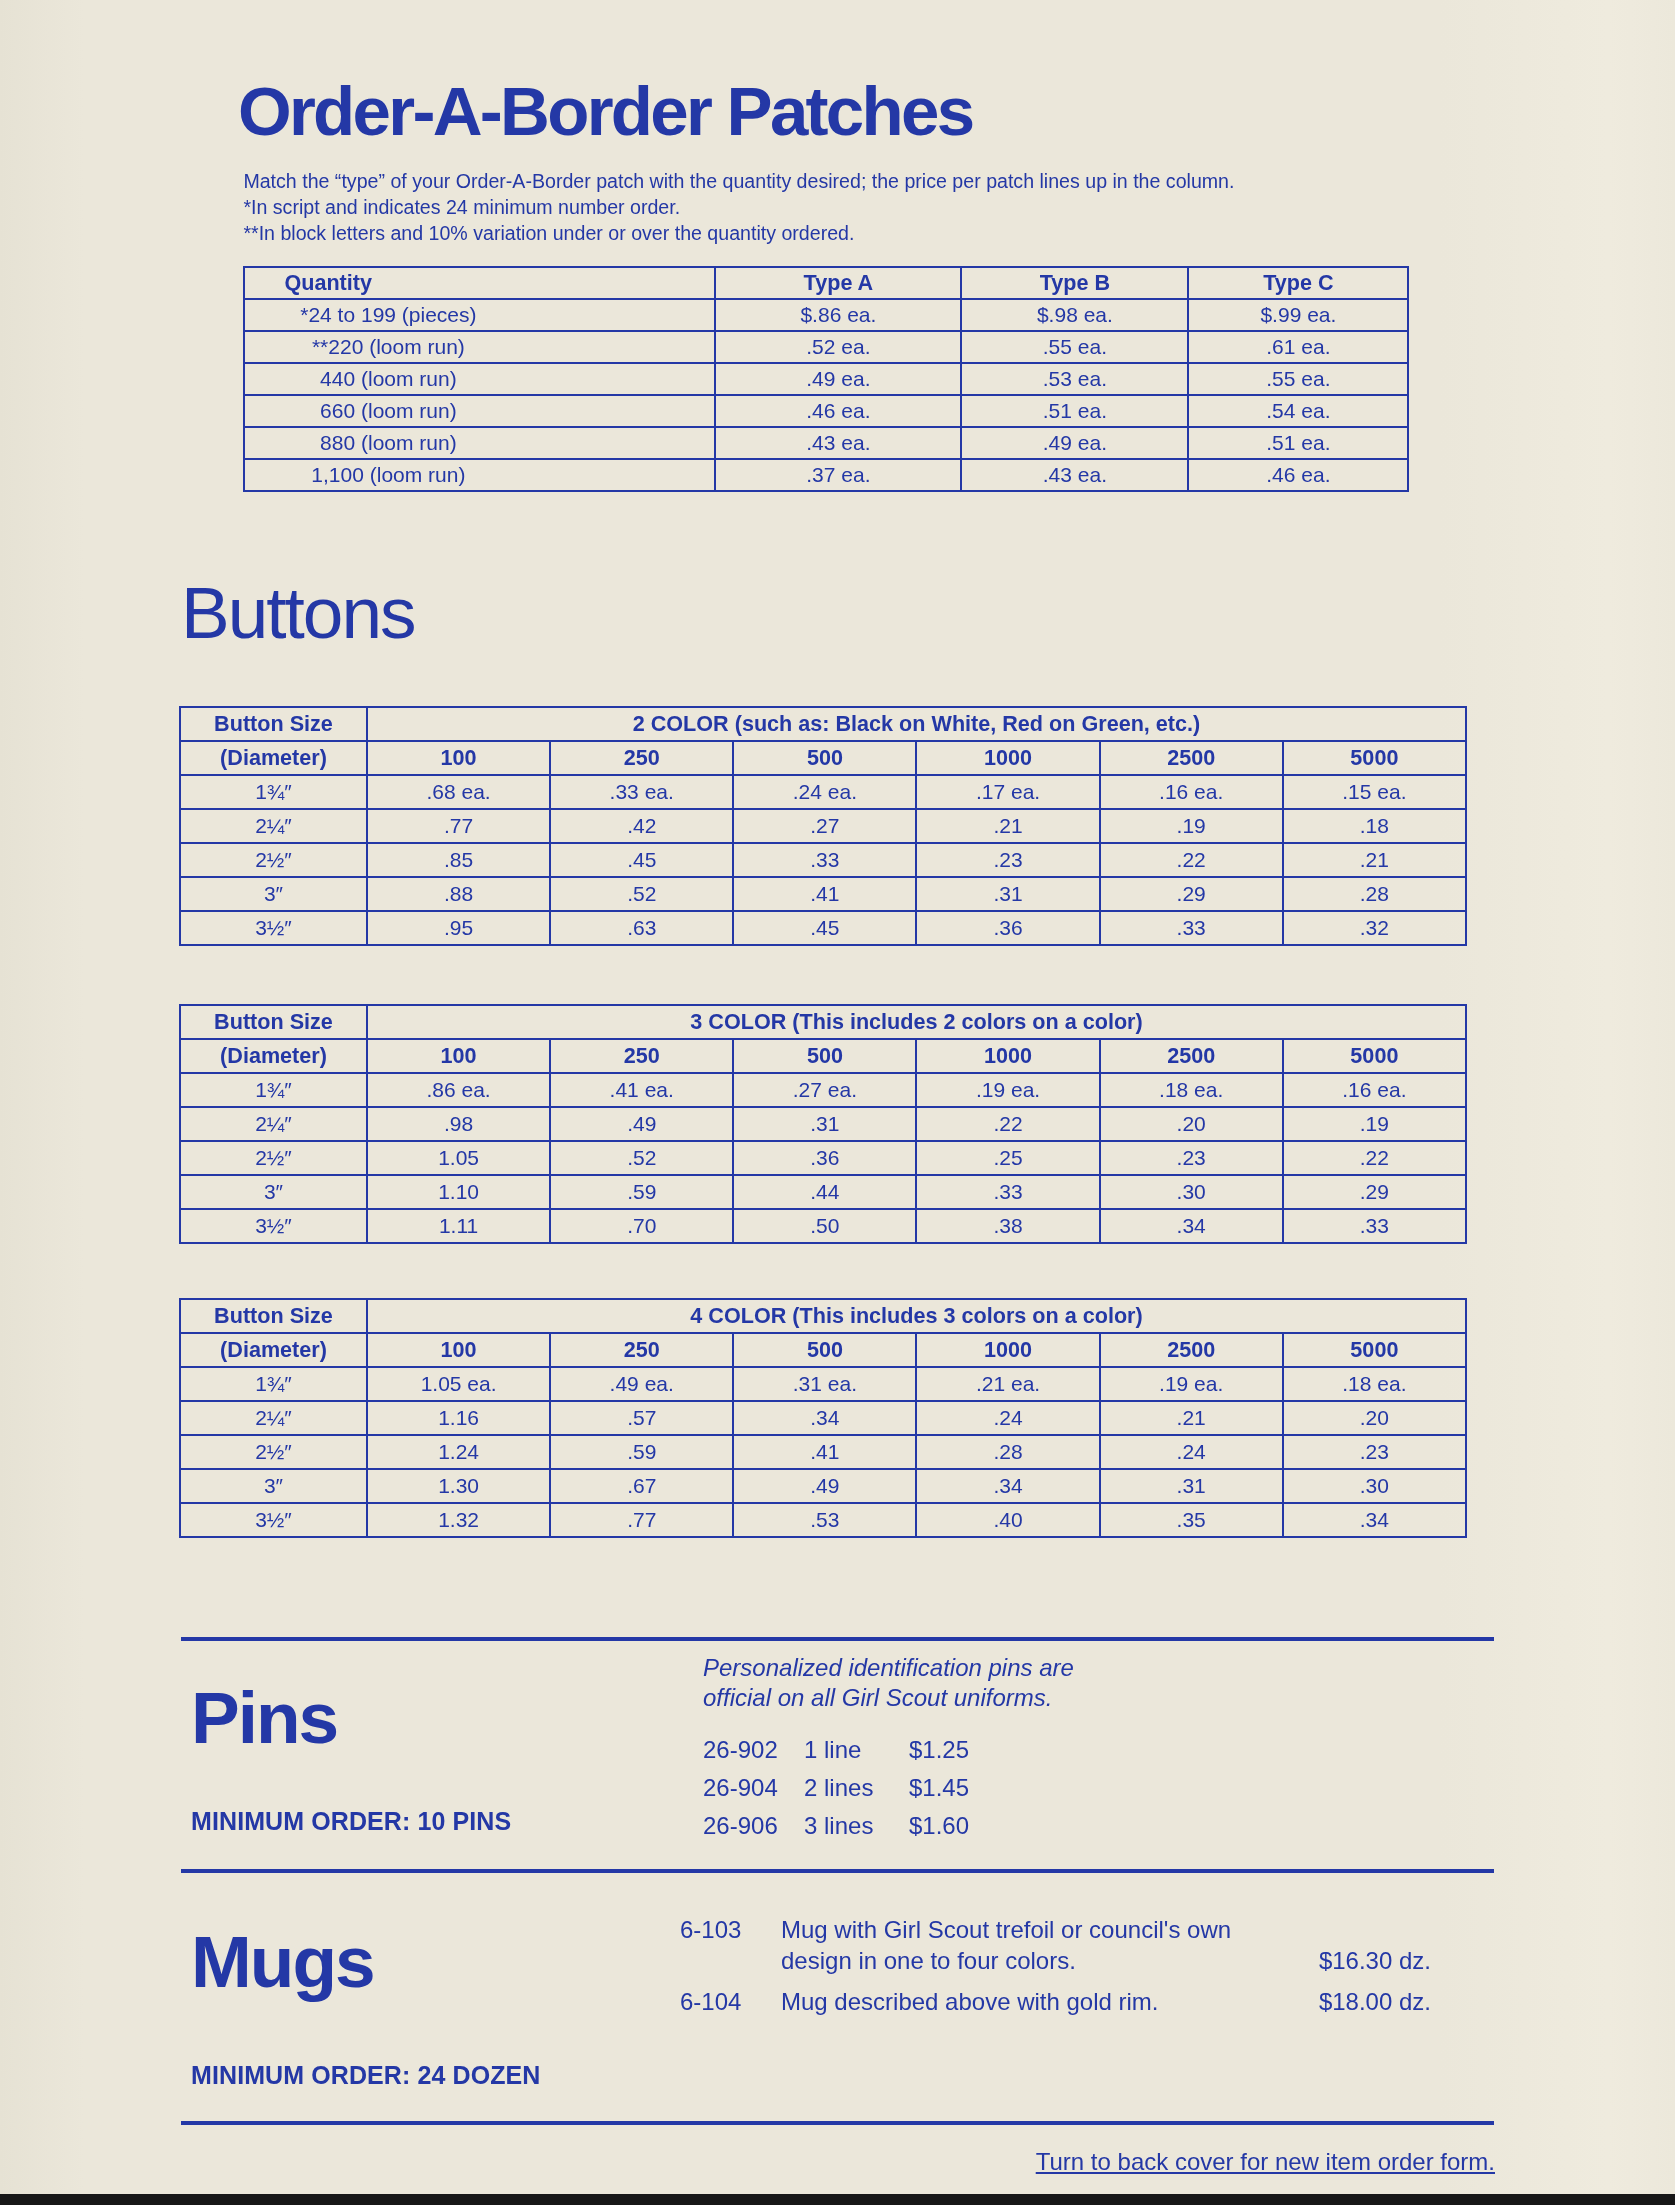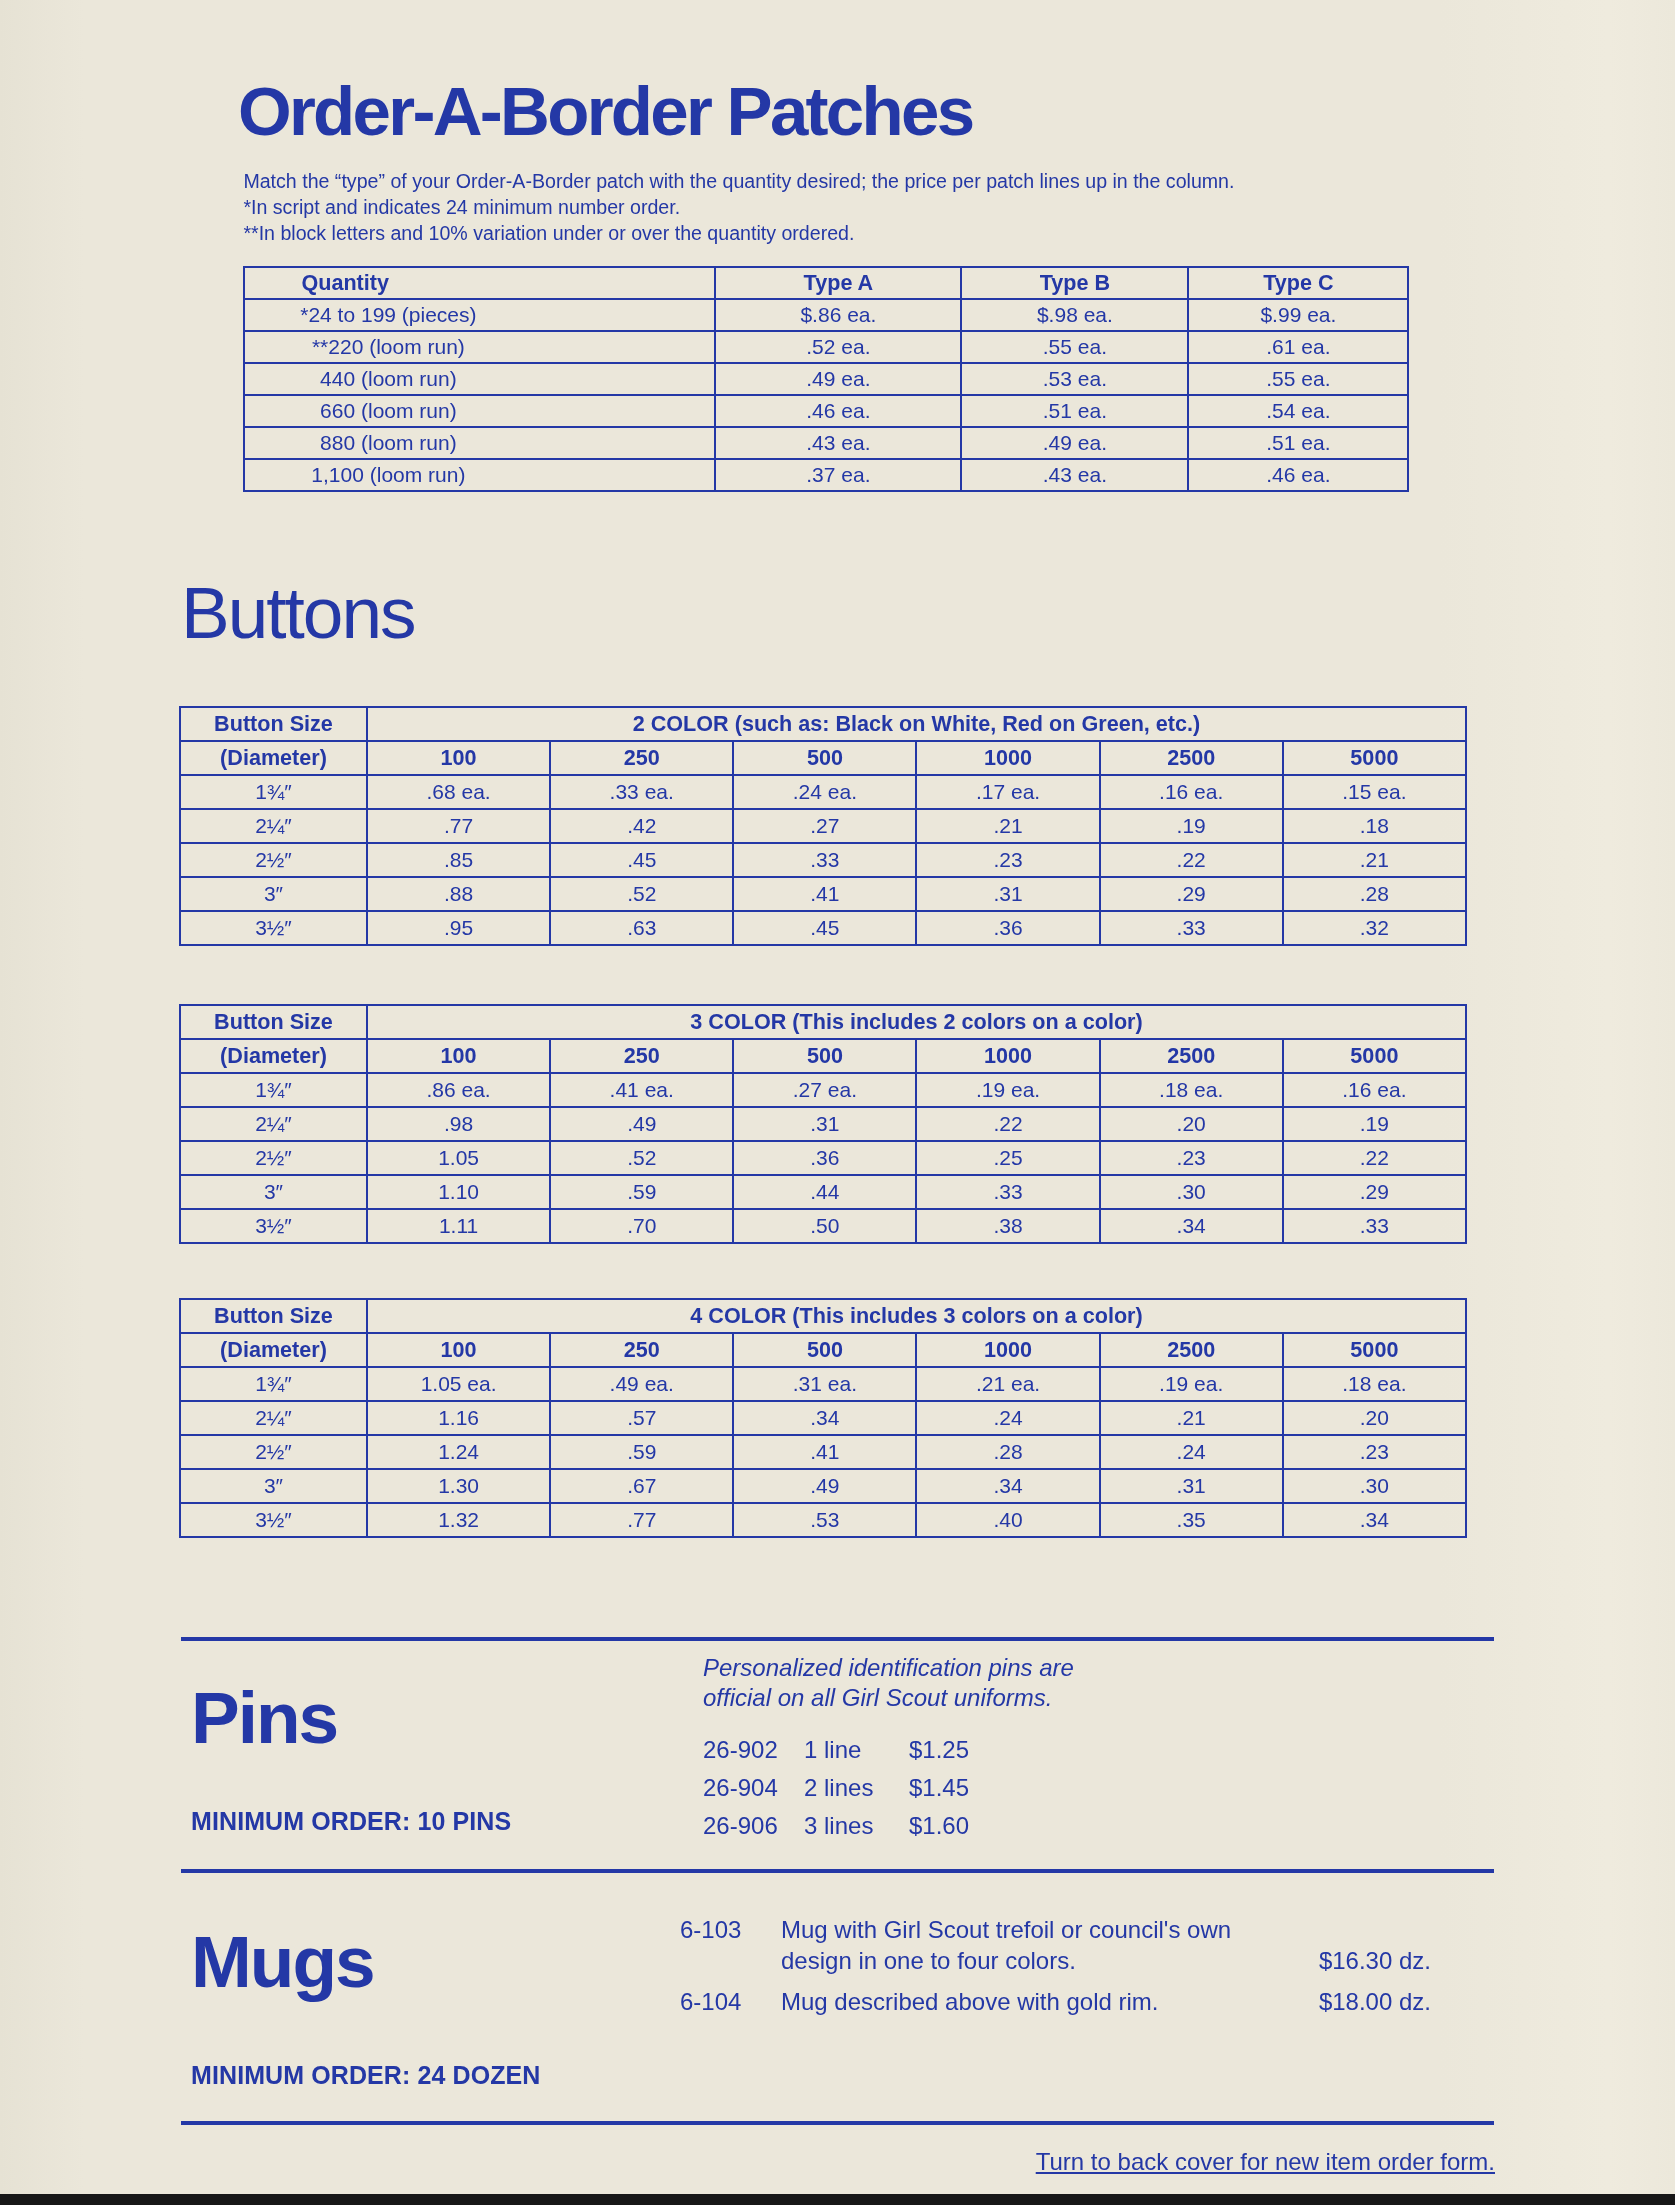--- a/index.html
+++ b/index.html
@@ -25,21 +25,21 @@
   }
   .patches-table col.c-qty{width:471px;}
   .patches-table col.c-a{width:246px;}
   .patches-table col.c-b{width:227px;}
   .patches-table col.c-c{width:220px;}
   .patches-table th,.patches-table td{
     border:2px solid var(--ink);height:32px;text-align:center;
     font-size:21px;padding:0;
   }
   .patches-table th{font-weight:700;font-size:21.6px;}
-  .patches-table th:first-child{text-align:left;padding-left:56px;}
+  .patches-table th:first-child{text-align:left;padding-left:39px;}
   .patches-table td:first-child{padding-right:183px;}
 
   
   .buttons-heading{top:576px;left:181px;font-size:73px;font-weight:400;letter-spacing:-2px;line-height:1;}
   .button-table{
     border-collapse:collapse;table-layout:fixed;width:1288px;padding-left:23px;
   }
   .bt-0{top:706px;left:179px;}
   .bt-1{top:1004px;left:179px;}
   .bt-2{top:1298px;left:179px;}

